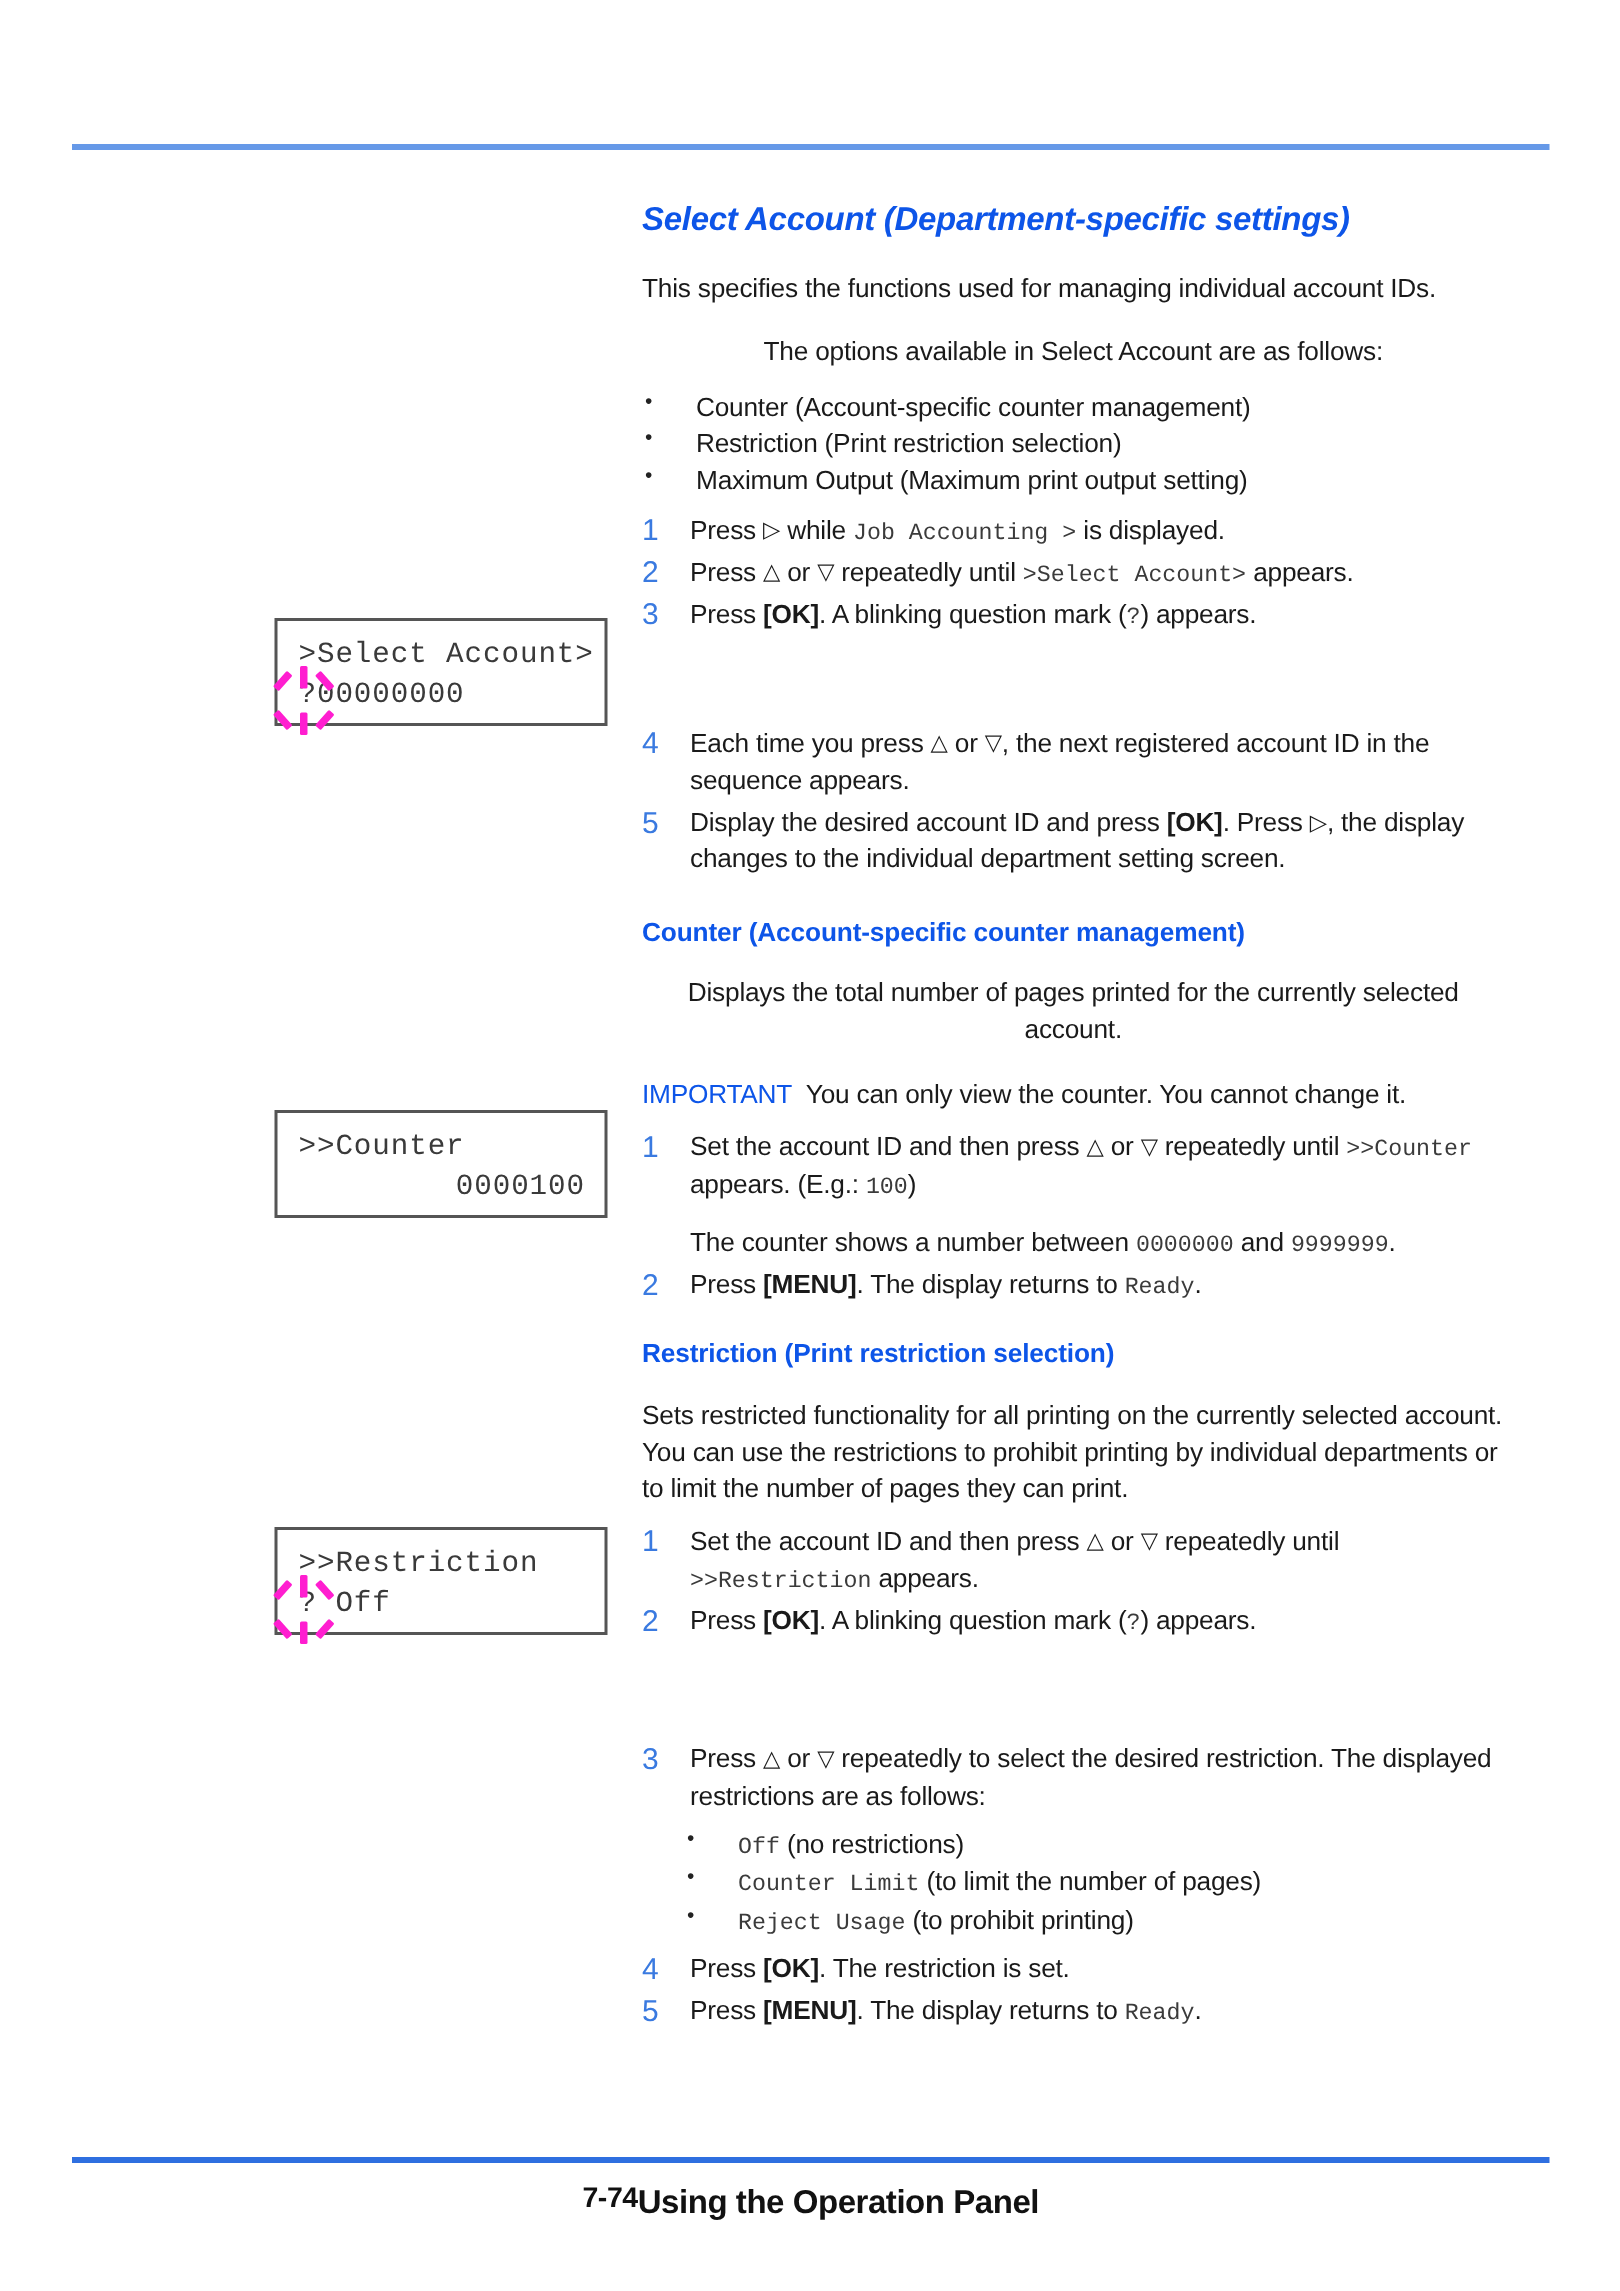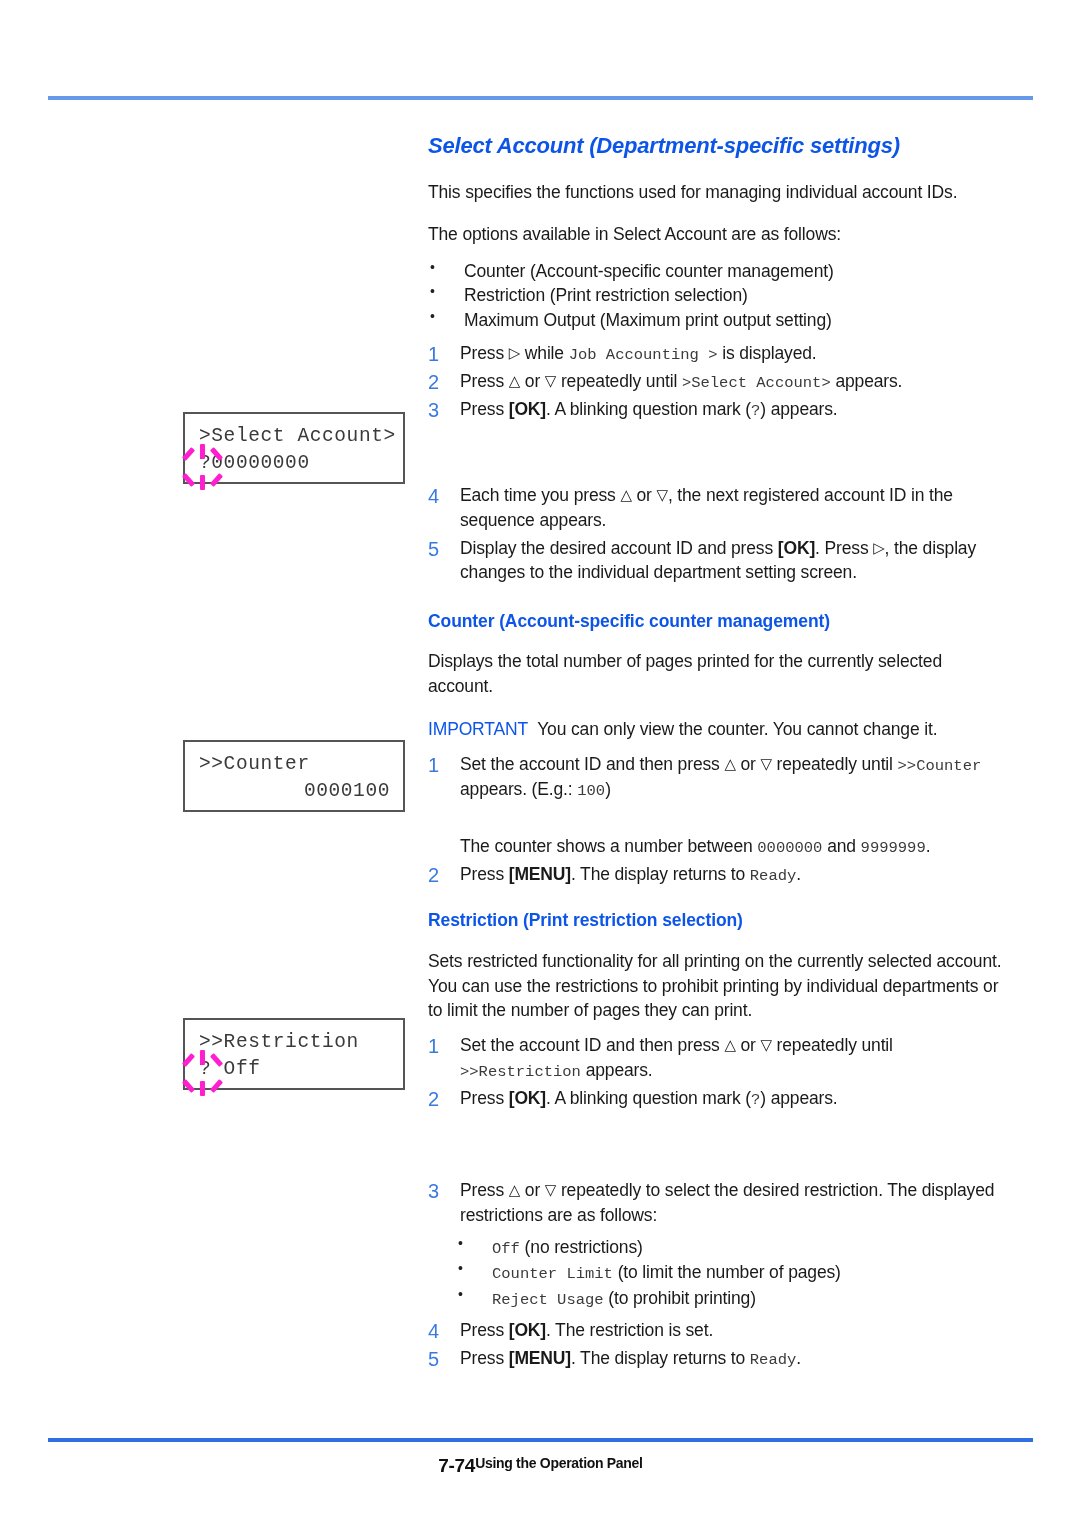--- a/index.html
+++ b/index.html
@@ -49,21 +49,21 @@
     justify-content: center;
     align-items: flex-start;
   }
   .footer-page {
     font-size: 19px;
     font-weight: bold;
     color: #111;
     letter-spacing: -0.3px;
   }
   .footer-title {
-    font-size: 14px;
+    font-size: 22px;
     font-weight: bold;
     color: #111;
     letter-spacing: -0.3px;
   }
 
   
   .col-text {
     position: absolute;
     left: 428px;
     top: 134px;
@@ -258,21 +258,21 @@
         <i class="r5"></i>
         <i class="r6"></i>
     </div>
   </div>
 
   <div class="col-text">
 
     <h1 class="sect-title">Select Account (Department-specific settings)</h1>
 
     <p class="para" style="margin-bottom:17px;">This specifies the functions used for managing individual account IDs.</p>
-    <p class="para" style="margin-bottom:12px;">The options available in Select Account are as follows:</p>
+    <p class="para" style="margin-bottom:12px;text-align:center;">The options available in Select Account are as follows:</p>
 
     <ul class="bullets" id="options-list">
         <li>Counter (Account-specific counter management)</li>
         <li>Restriction (Print restriction selection)</li>
         <li>Maximum Output (Maximum print output setting)</li>
       </ul>
 
     <ol class="steps" style="margin-top:9px;" id="steps-a">
         <li>
           <span class="num">1</span>
@@ -295,31 +295,31 @@
           <span class="num">4</span>
           <span class="cont"><span>Each time you press </span><span class="arrow">△</span><span> or </span><span class="arrow">▽</span><span>, the next registered account ID in the sequence appears.</span></span>
         </li>
         <li>
           <span class="num">5</span>
           <span class="cont"><span>Display the desired account ID and press </span><span class="bold">[OK]</span><span>. Press </span><span class="arrow">▷</span><span>, the display changes to the individual department setting screen.</span></span>
         </li>
       </ol>
 
     <h2 class="sub-title" style="margin-top:26px;">Counter (Account-specific counter management)</h2>
-    <p class="para" style="margin-top:17px;">Displays the total number of pages printed for the currently selected account.</p>
+    <p class="para" style="margin-top:17px;text-align:center;">Displays the total number of pages printed for the currently selected account.</p>
 
     <div class="important-line" style="margin-top:18px;">
       <span class="important-tag">IMPORTANT</span><span>&nbsp; </span><span>You can only view the counter. You cannot change it.</span>
     </div>
 
     <ol class="steps" style="margin-top:10px;" id="steps-counter">
         <li>
           <span class="num">1</span>
           <span class="cont"><span>Set the account ID and then press </span><span class="arrow">△</span><span> or </span><span class="arrow">▽</span><span> repeatedly until </span><span class="mono">&gt;&gt;Counter</span><span> appears. (E.g.: </span><span class="mono">100</span><span>)</span></span>
-          <span class="cont" style="margin-top: 32px;"><span>The counter shows a number between </span><span class="mono">0000000</span><span> and </span><span class="mono">9999999</span><span>.</span></span>
+          <span class="cont" style="margin-top: 14px;"><span>The counter shows a number between </span><span class="mono">0000000</span><span> and </span><span class="mono">9999999</span><span>.</span></span>
         </li>
         <li>
           <span class="num">2</span>
           <span class="cont"><span>Press </span><span class="bold">[MENU]</span><span>. The display returns to </span><span class="mono">Ready</span><span>.</span></span>
         </li>
       </ol>
 
     <h2 class="sub-title" style="margin-top:23px;">Restriction (Print restriction selection)</h2>
     <p class="para" style="margin-top:18px;">Sets restricted functionality for all printing on the currently selected account. You can use the restrictions to prohibit printing by individual departments or to limit the number of pages they can print.</p>
 

